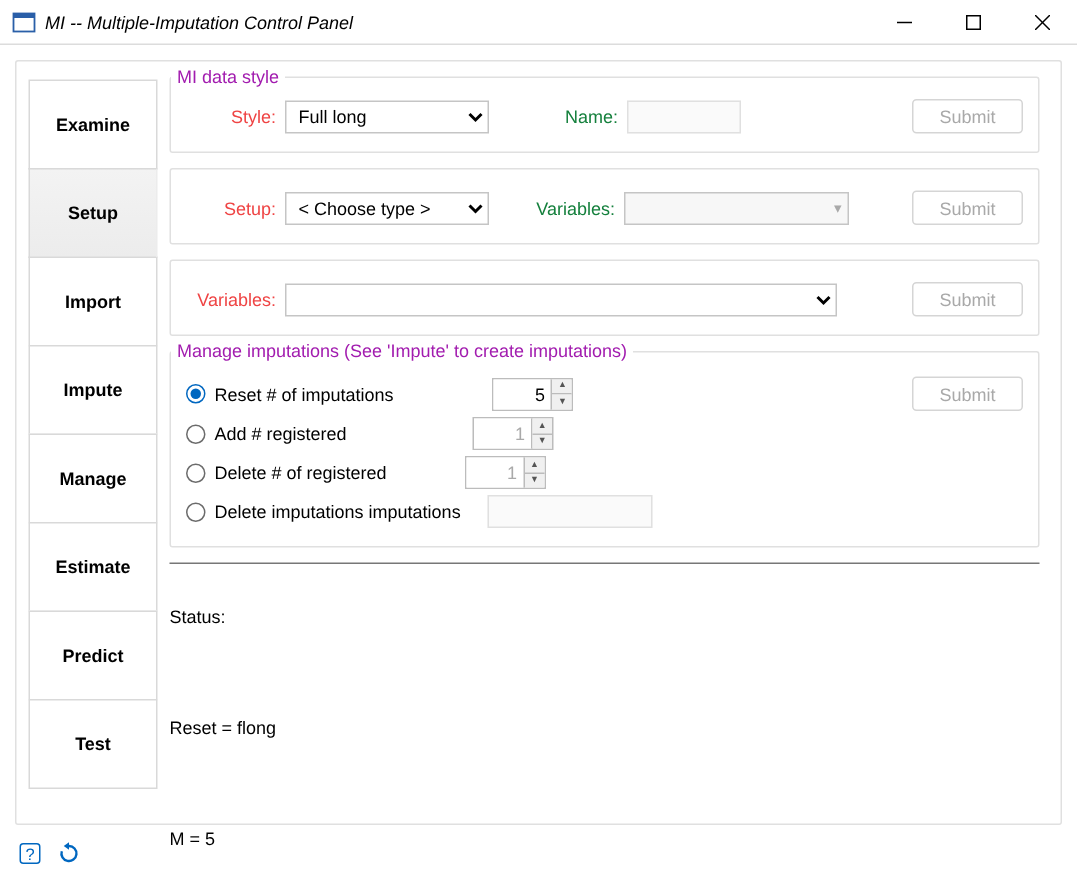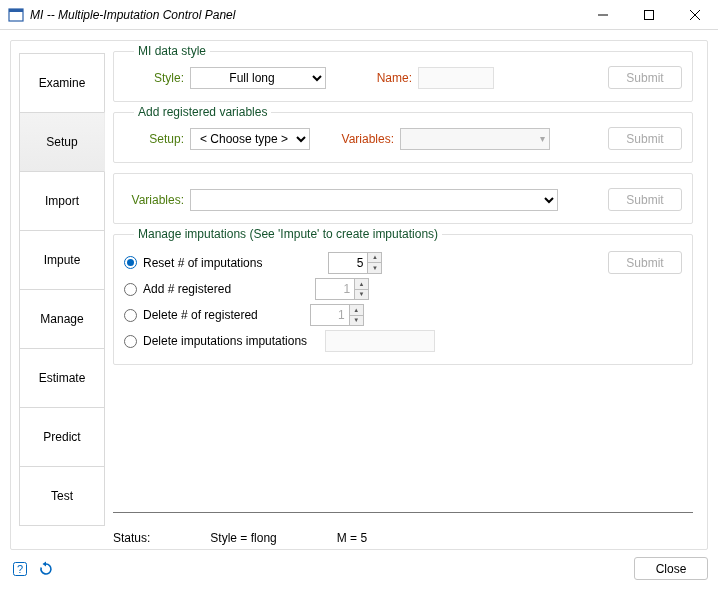--- a/index.html
+++ b/index.html
@@ -55,20 +55,21 @@
     height: 60px;
     border: 1px solid #d9d9d9;
     border-right: 1px solid #d9d9d9;
     margin-bottom: -1px;
     display: flex;
     align-items: center;
     justify-content: center;
     font-size: 12px;
     background: #fff;
     color: #000;
+    font-weight: bold;
   }
   .tab.selected {
     background: linear-gradient(#f3f3f3, #ececec);
     border-right-color: #ececec;
     position: relative;
   }
 
   
   .main {
     flex: 1;
@@ -81,42 +82,41 @@
   .group {
     border: 1px solid #e0e0e0;
     border-radius: 2px;
     padding: 10px 10px 12px 10px;
     margin-bottom: 10px;
     position: relative;
   }
   .group > .legend {
     position: absolute;
     top: -8px;
-    left: 20px;
+    left: 0;
     background: #fff;
     padding: 0 4px;
     font-size: 12px;
-    color: #14532d;
+    color: #a21caf;
   }
   .row {
     display: flex;
     align-items: center;
     gap: 6px;
     font-size: 12px;
     margin-top: 4px;
   }
-  .lbl { text-align: right; color: #4d7c0f; }
-  .lbl.disabled { color: #c2410c; }
+  .lbl { text-align: right; color: #ef4444; }
+  .lbl.disabled { color: #15803d; }
   select.combo, .combo-flat {
     font-size: 12px;
     height: 22px;
     padding: 1px 4px;
     border: 1px solid #c5c5c5;
     background: #fff;
-    text-align: center;
   }
   .combo-flat {
     display: inline-flex; align-items: center; justify-content: space-between;
     padding: 0 4px 0 6px;
     background: #f7f7f7;
     color: #a9a9a9;
   }
   .combo-flat .chev { font-size: 10px; }
   .textbox {
     height: 22px;
@@ -175,24 +175,25 @@
   .radio.checked .dot { border-color: #0067c0; }
   .radio.checked .dot::after {
     content: ""; width: 7px; height: 7px; border-radius: 50%;
     background: #0067c0;
   }
 
   
   .status-line {
     border-top: 1px solid #777;
     margin-top: auto;
-    padding-top: 18px;
+    padding-top: 28px;
     display: flex;
     gap: 60px;
     font-size: 12px;
+    flex-direction: column;
   }
 
   
   .footer {
     height: 29px;
     display: flex;
     align-items: center;
     padding: 8px 10px 0 10px;
   }
   .footer .icon-btn {
@@ -267,24 +268,23 @@
           </select>
           <span style="width:30px"></span>
           <span class="lbl disabled" style="width:44px">Name:</span>
           <input class="textbox" style="width: 76px;" value="">
           <span style="flex:1"></span>
           <span class="btn disabled">Submit</span>
         </div>
       </div>
 
       <div class="group">
-        <span class="legend">Add registered variables</span>
         <div class="row">
           <span class="lbl" style="width:60px">Setup:</span>
-          <select class="combo" style="width:120px">
+          <select class="combo" style="width:136px">
             <option>&lt; Choose type &gt;</option>
           </select>
           <span style="width:14px"></span>
           <span class="lbl disabled" style="width:58px">Variables:</span>
           <span class="combo-flat" style="width:150px">
             <span></span>
               <span class="chev">▾</span>
           </span>
           <span style="flex:1"></span>
           <span class="btn disabled">Submit</span>
@@ -355,21 +355,21 @@
             <span class="dot"></span>
             <span>Delete imputations imputations</span>
           </span>
           <span style="width:6px"></span>
           <input class="textbox" style="width: 110px;">
         </div>
       </div>
 
       <div class="status-line">
         <span>Status:</span>
-        <span>Style =  flong</span>
+        <span>Reset =  flong</span>
         <span>M =  5</span>
       </div>
 
     </div>
   </div>
 </div>
 
 <div class="footer">
   <span class="icon-btn">
     <svg width="16" height="16" viewBox="0 0 16 16">
@@ -377,14 +377,13 @@
         <text x="8" y="12" text-anchor="middle" font-size="11" fill="#0067c0" font-family="Segoe UI">?</text>
       </svg>
   </span>
   <span class="icon-btn">
     <svg width="16" height="16" viewBox="0 0 16 16">
         <path d="M8 3 a5 5 0 1 1 -4.8 3.5" fill="none" stroke="#0067c0" stroke-width="1.6"></path>
         <path d="M8 0.5 L8 5.5 L4.5 3 Z" fill="#0067c0"></path>
       </svg>
   </span>
   <span class="spacer"></span>
-  <span class="close-btn">Close</span>
 </div>
 
 </body></html>

